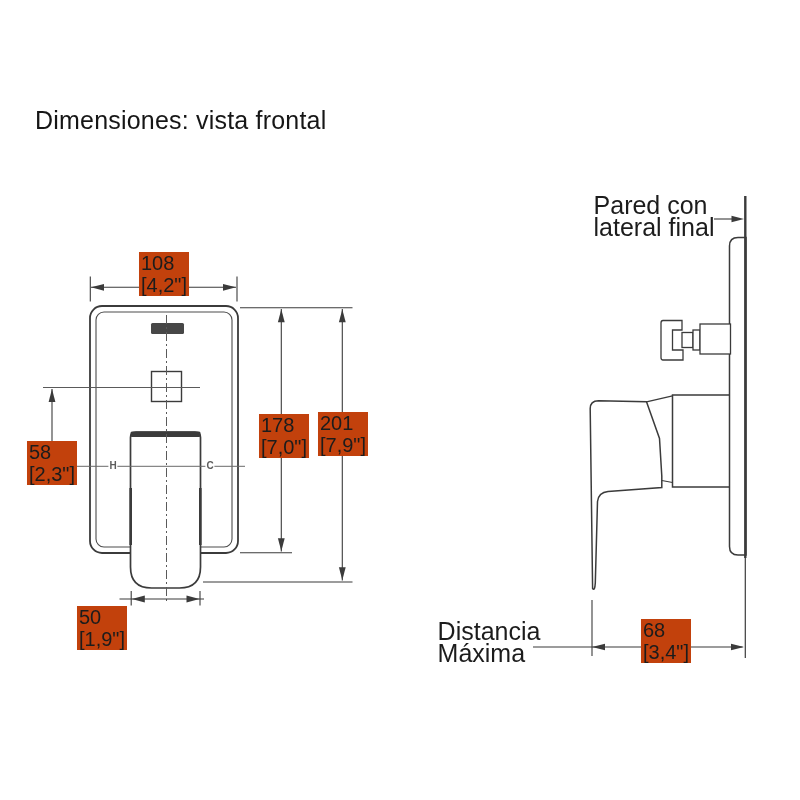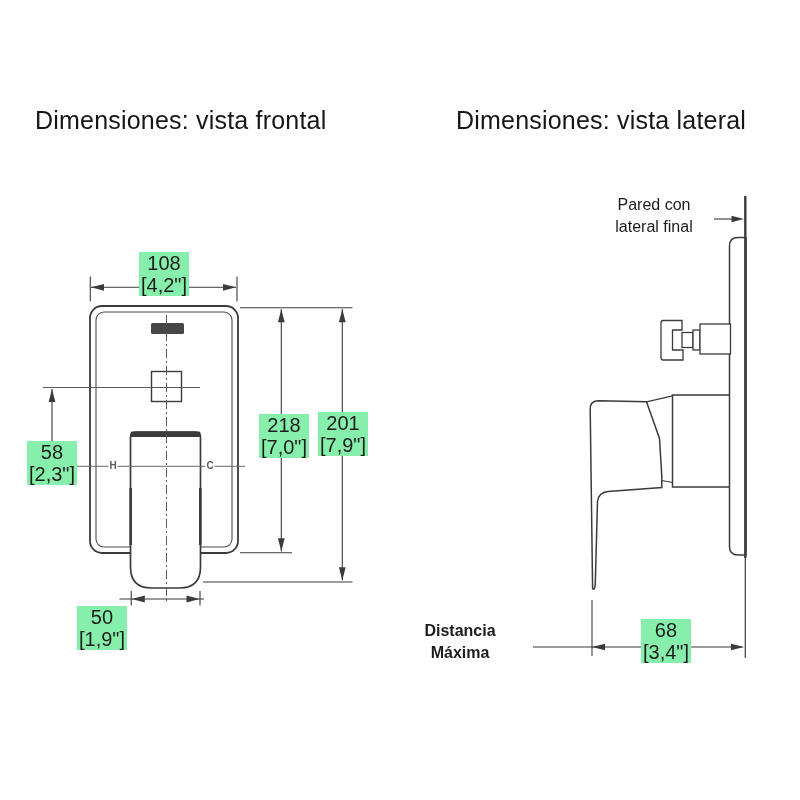--- a/index.html
+++ b/index.html
@@ -8,27 +8,27 @@
     font-family:"Liberation Sans", sans-serif;
     position:relative;overflow:hidden;color:#1f1f1f;
   }
   .stage{position:absolute;left:0;top:0;width:792px;height:800px;}
   svg.draw{position:absolute;left:0;top:0;}
   .title{
     position:absolute;font-size:25px;letter-spacing:.2px;color:#161616;
     white-space:nowrap;
   }
   .dim{
-    position:absolute;text-align:center;font-size:20px;line-height:22px;
-    color:#1c1c1c;transform:translateX(-50%);background:#86efac;padding:0 2px;
+    position:absolute;font-size:20px;line-height:22px;
+    color:#1c1c1c;transform:translateX(-50%);background:#c2410c;padding:0 2px;
     white-space:nowrap;
   }
   .dim span{display:block;}
   .lbl{
-    position:absolute;text-align:center;font-size:16px;line-height:22px;
+    position:absolute;text-align:left;font-size:25px;line-height:22px;
     color:#1c1c1c;transform:translateX(-50%);white-space:nowrap;
   }
   .lbl span{display:block;}
   .hc{
     position:absolute;font-size:10px;font-weight:700;color:#5c5c5c;
     transform:translate(-50%,-50%);background:#fff;padding:0 1px;line-height:10px;
   }
 </style>
 </head>
 <body>
@@ -105,51 +105,50 @@
       <polygon fill="#3b3b3b" stroke="none" points="744,219 731.5,215.7 731.5,222.3"></polygon>
 
       <line x1="592" y1="600" x2="592" y2="656" stroke-width="1.1"></line>
       <line x1="533" y1="647" x2="742.5" y2="647" stroke-width="1.1"></line>
       <polygon fill="#3b3b3b" stroke="none" points="592,647 605,643.7 605,650.3"></polygon>
       <polygon fill="#3b3b3b" stroke="none" points="744,647 731,643.7 731,650.3"></polygon>
     </g>
   </svg>
 
   <div class="title" style="left:35px;top:106px;">Dimensiones: vista frontal</div>
-  <div class="title" style="left:456px;top:106px;">Dimensiones: vista lateral</div>
 
   <div class="dim" style="left:164px;top:252px;">
     <span>108</span>
     <span>[4,2"]</span>
   </div>
   <div class="dim" style="left:52px;top:409px;margin-top:32px;">
     <span>58</span>
     <span>[2,3"]</span>
   </div>
   <div class="dim" style="left:284px;top:414px;">
-    <span>218</span>
+    <span>178</span>
     <span>[7,0"]</span>
   </div>
   <div class="dim" style="left:343px;top:412px;">
     <span>201</span>
     <span>[7,9"]</span>
   </div>
   <div class="dim" style="left:86px;top:606px;margin-left:16px;">
     <span>50</span>
     <span>[1,9"]</span>
   </div>
 
   <div class="hc" style="left:113px;top:466px;">H</div>
   <div class="hc" style="left:210px;top:466px;">C</div>
 
   <div class="lbl" style="left:654px;top:194px;">
     <span>Pared con</span>
     <span>lateral final</span>
   </div>
-  <div class="lbl" style="left:460px;top:620px;font-weight:bold;">
+  <div class="lbl" style="left:489px;top:620px;">
     <span>Distancia</span>
     <span>Máxima</span>
   </div>
   <div class="dim" style="left:666px;top:619px;">
     <span>68</span>
     <span>[3,4"]</span>
   </div>
 
 </div>
 

